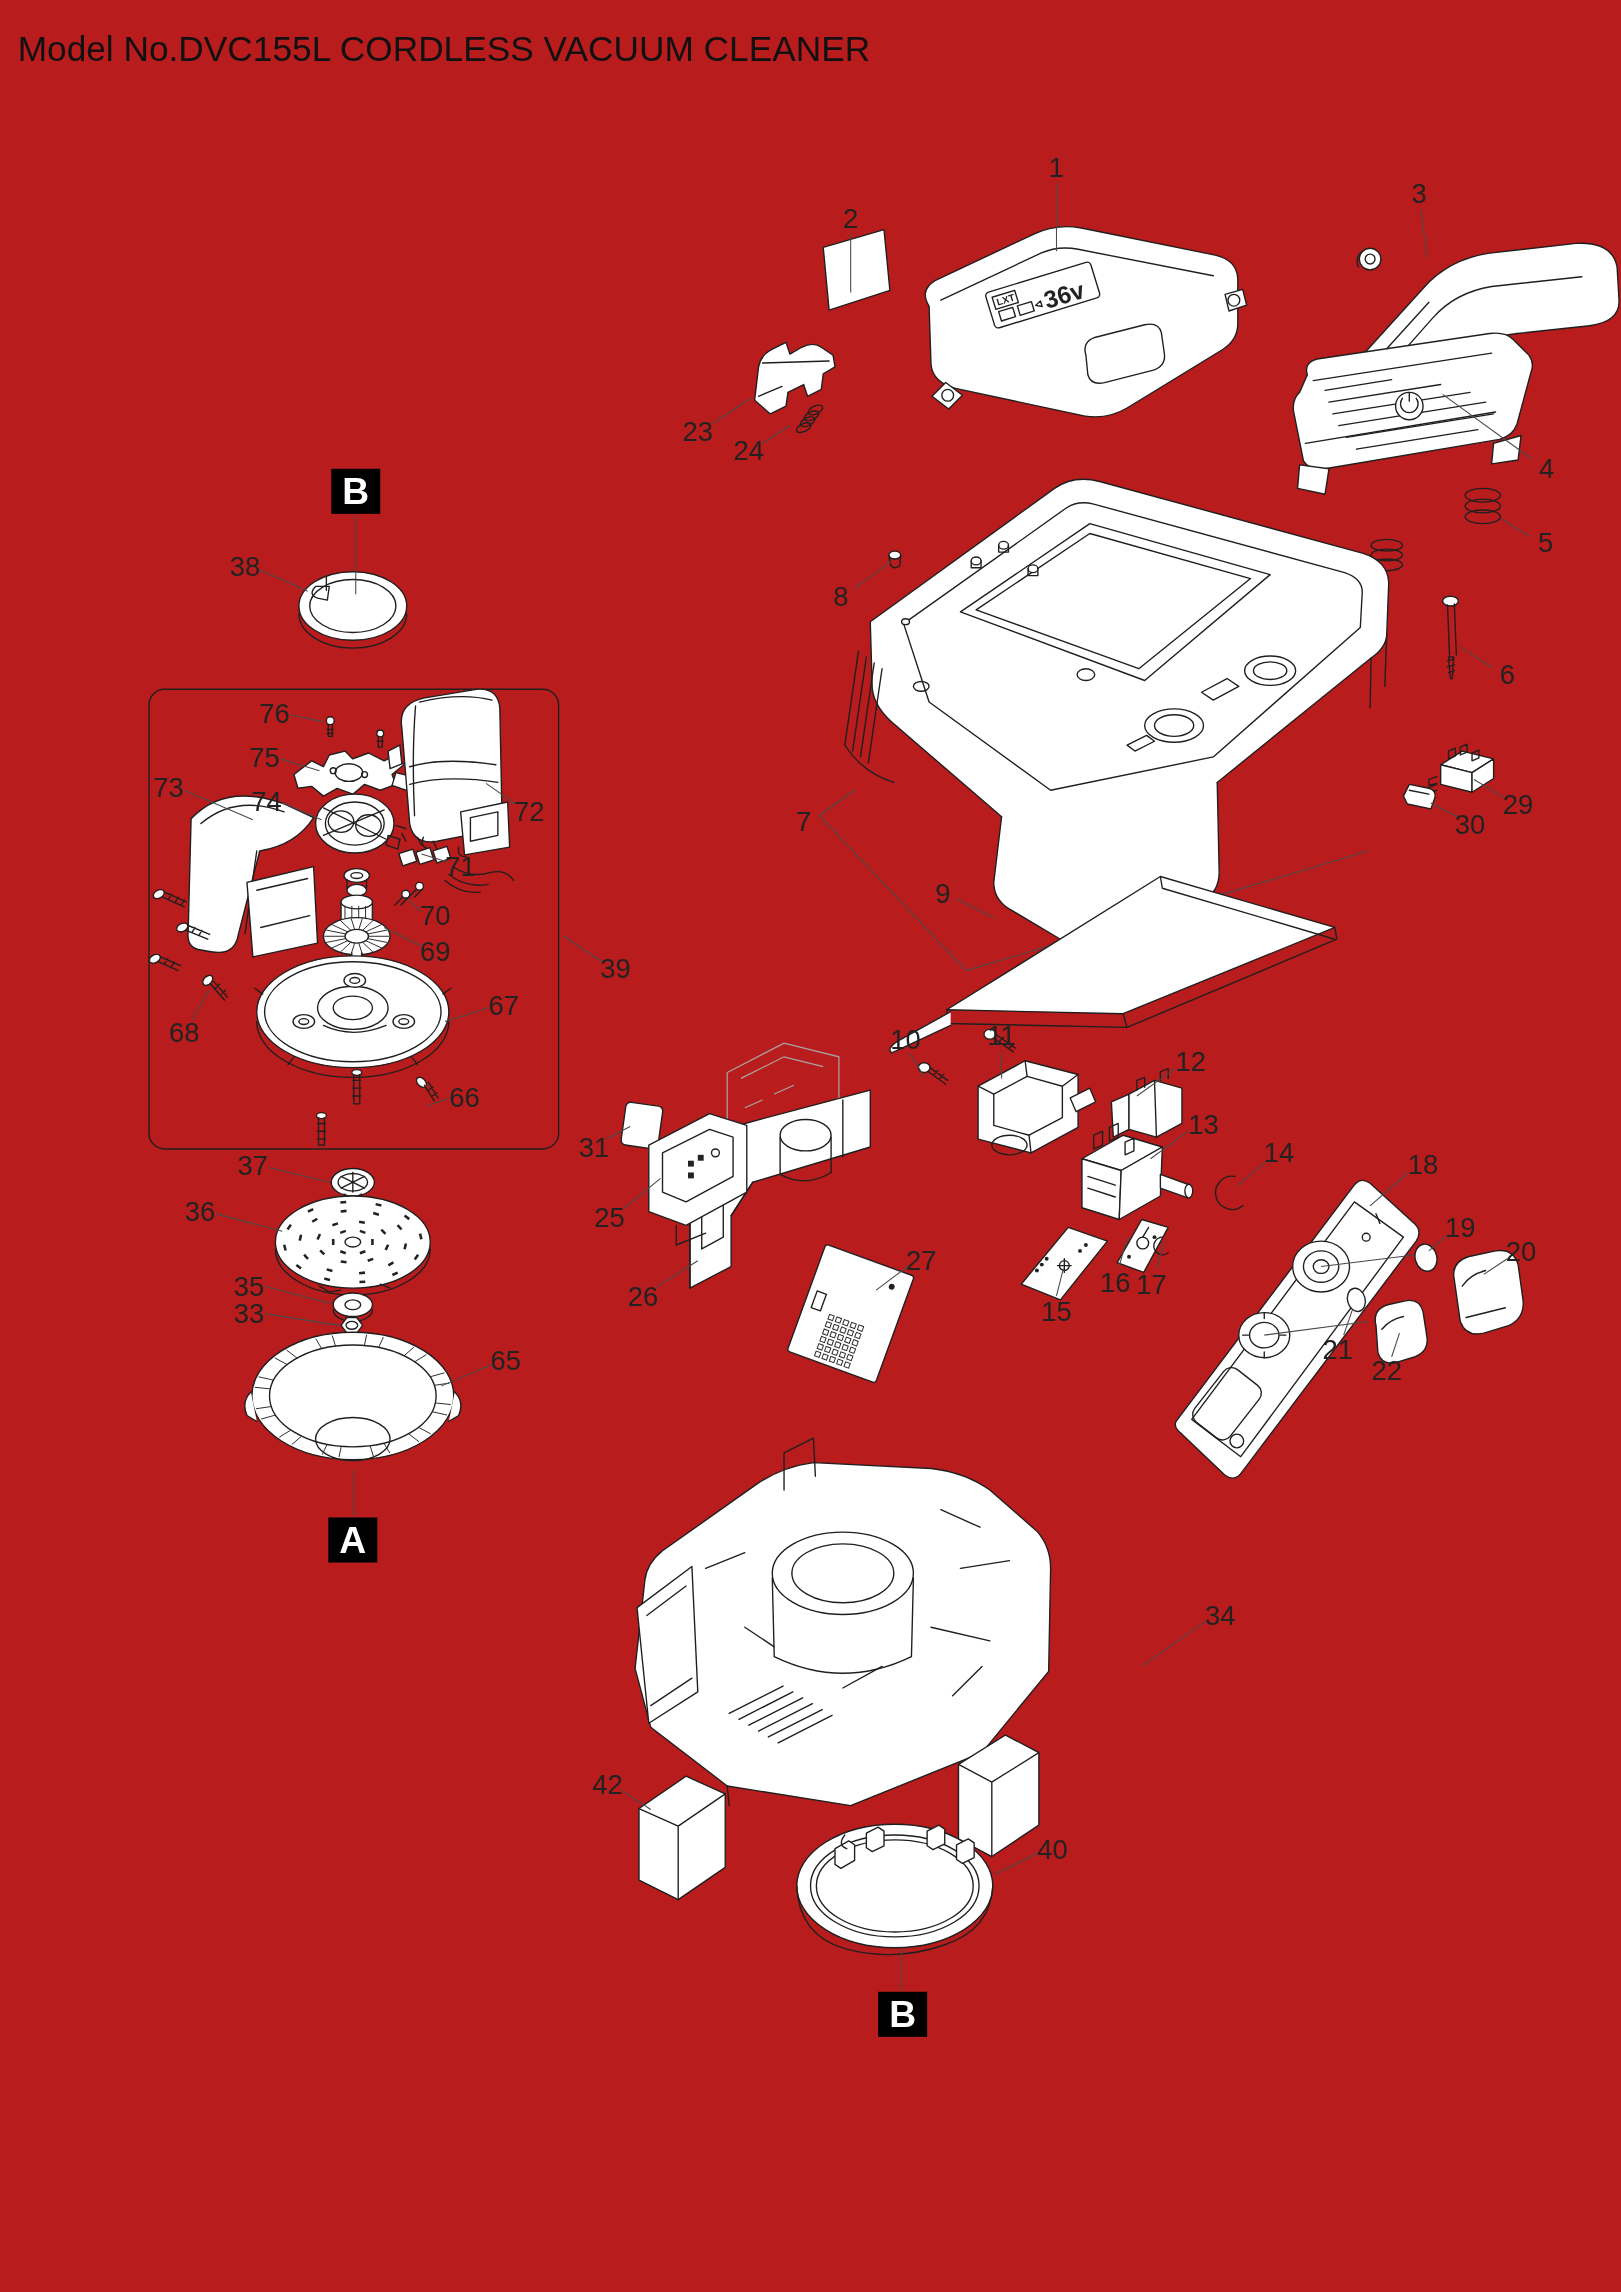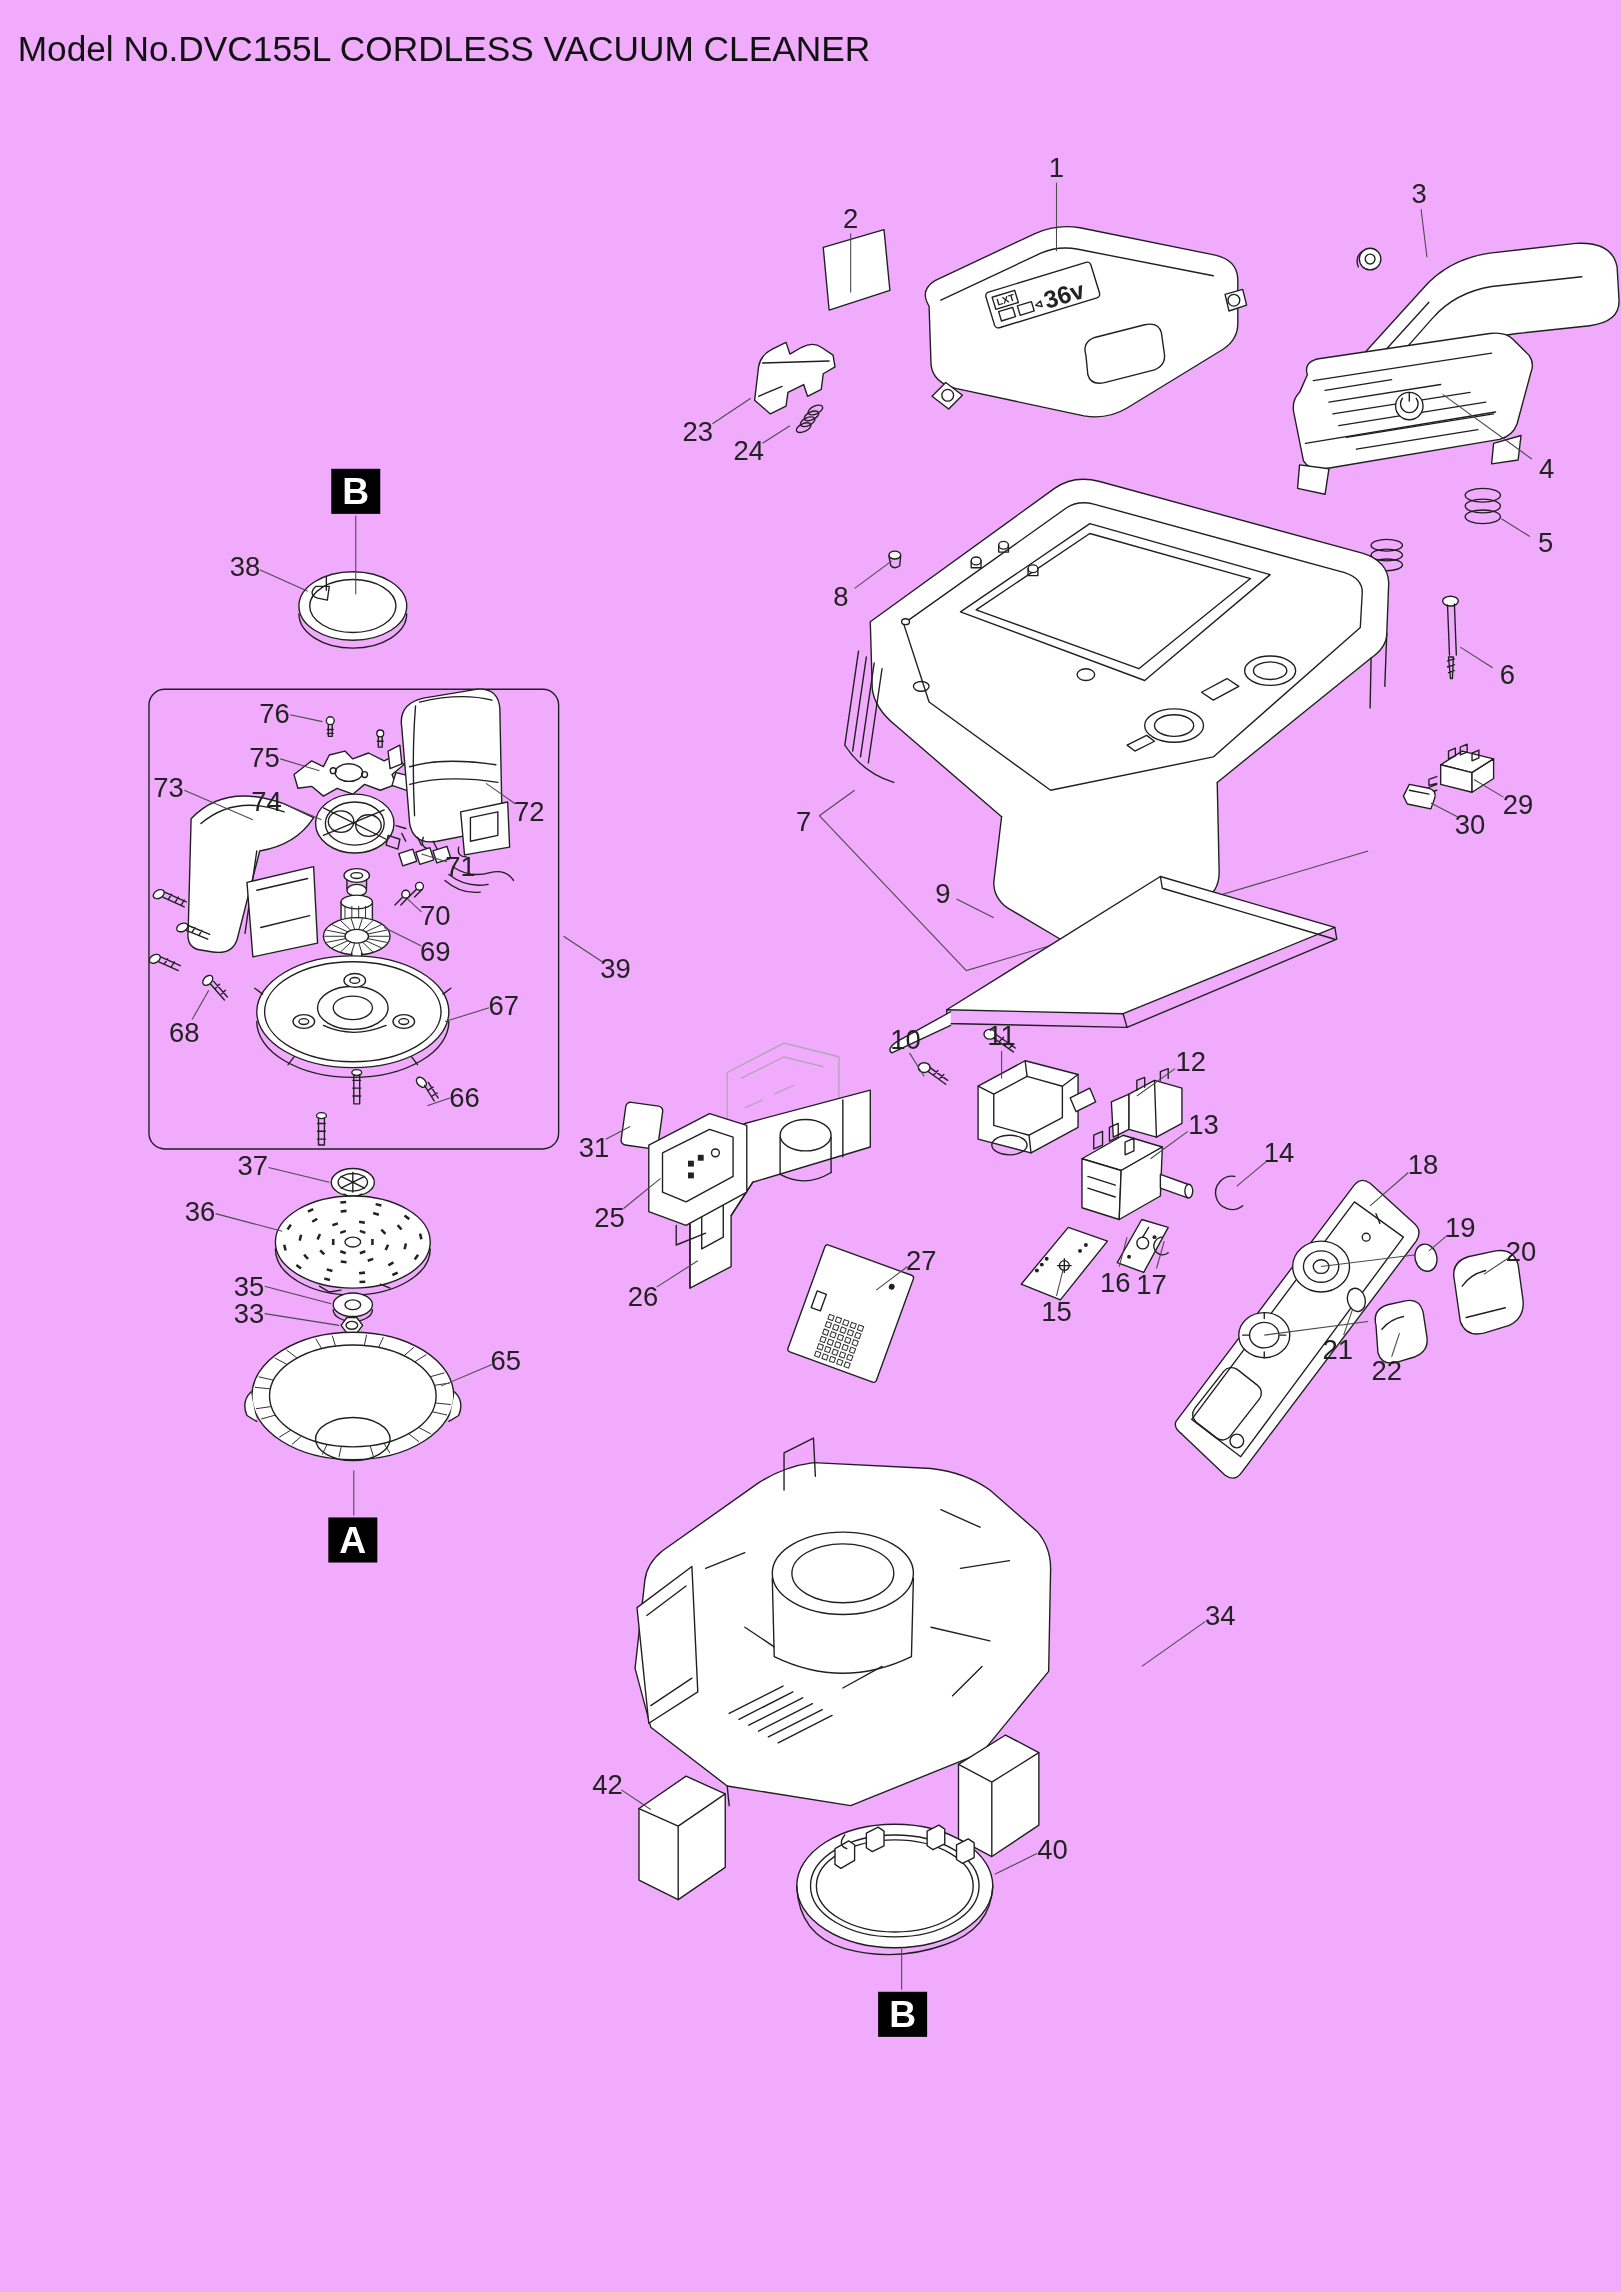--- a/index.html
+++ b/index.html
@@ -1,16 +1,16 @@
 <!DOCTYPE html>
 <html><head>
 <meta charset="utf-8">
 <style>
   html,body{margin:0;padding:0;background:#fff;}
-  #page{position:relative;width:1621px;height:2293px;background:#f0abfc;overflow:hidden;
+  #page{position:relative;width:1621px;height:2293px;background:#b91c1c;overflow:hidden;
         font-family:"Liberation Sans", sans-serif;}
   svg{position:absolute;left:0;top:0;}
   .ln{stroke:#1f1f1f;stroke-width:1.4;fill:none;stroke-linejoin:round;stroke-linecap:round;}
   .fw{stroke:#1f1f1f;stroke-width:1.4;fill:#ffffff;stroke-linejoin:round;stroke-linecap:round;}
   .thin{stroke:#2a2a2a;stroke-width:1;fill:none;}
   .ghost{stroke:#a7a7a7;stroke-width:1.2;fill:none;}
   .lead{stroke:#4a4a4a;stroke-width:1.1;fill:none;}
   .num{font-family:"Liberation Sans",sans-serif;font-size:28px;fill:#222;}
   .ttl{font-family:"Liberation Sans",sans-serif;font-size:36px;fill:#111;}
   .mbox{fill:#000;}

